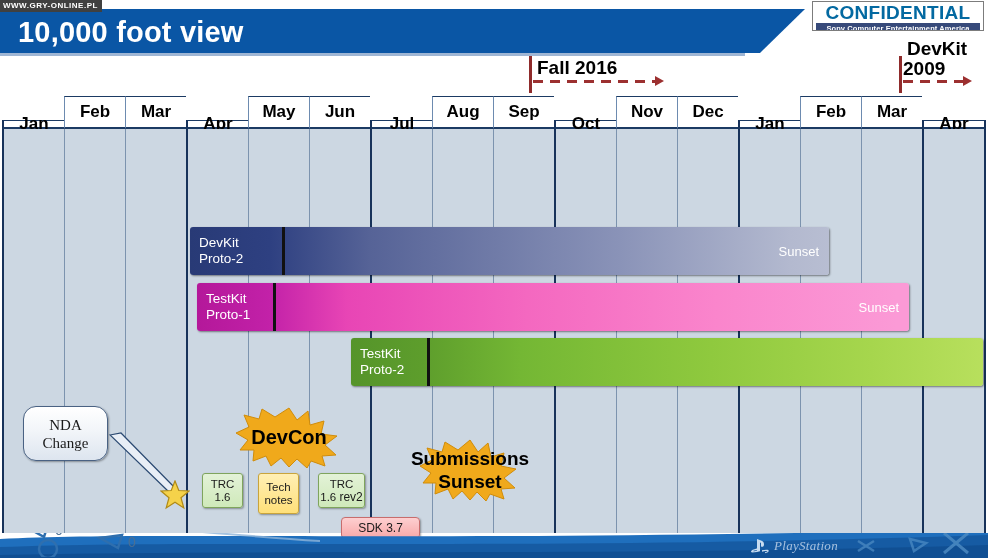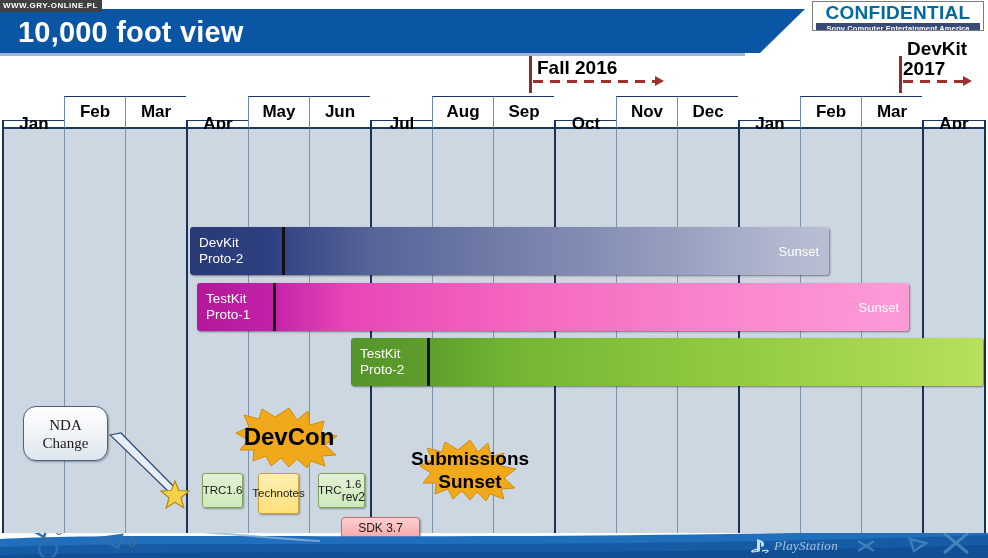--- a/index.html
+++ b/index.html
@@ -130,21 +130,21 @@
     position:absolute; border:1px solid #4a6283; border-radius:13px;
     background: linear-gradient(to bottom, #ffffff 0%, #f2f5f9 45%, #dde5ef 100%);
     box-shadow:1px 1px 2px rgba(0,0,0,.35);
     display:flex; flex-direction:column; align-items:center; justify-content:center;
     font-family:"Liberation Serif", serif; font-size:15px; color:#1a1a1a; line-height:18px;
   }
 
   
   .chip {
     position:absolute; border-radius:3px;
-    display:flex; flex-direction:row; align-items:center; justify-content:center;
+    display:flex; flex-direction:column; align-items:center; justify-content:center;
     font-family:"Liberation Sans", sans-serif; font-size:11.5px; line-height:13px;
     color:#1a1a1a; text-align:center;
     box-shadow:1px 1px 2px rgba(0,0,0,.35);
   }
   .chip.green { background:linear-gradient(to bottom,#e3f2d7,#cfe9ba); border:1px solid #7fa45d; }
   .chip.yellow { background:linear-gradient(to bottom,#ffefb4,#ffe07a); border:1px solid #c9a43c; }
   .chip.pink { background:linear-gradient(to bottom,#fdcfd0,#f8a8a8); border:1px solid #c76d6d; border-radius:4px; font-size:12px; }
   .chip .sm { font-size:12px; }
 
   
@@ -188,21 +188,21 @@
   <div class="season" style="left:529px; top:56px;">
     <div class="s-bar" style="height:37px;"></div>
     <div class="s-label" style="top:1px;">Fall 2016</div>
     <div class="s-arrow" style="left:4px; top:24px; width:124px;"></div>
     <div class="s-head" style="left:126px; top:20px;"></div>
   </div>
 
   <div class="season" style="left:899px; top:56px;">
     <div class="s-bar" style="height:37px;"></div>
     <div class="s-label" style="top:-18px; left:8px;">DevKit</div>
-    <div class="s-label" style="top:2px; left:4px;">2017</div>
+    <div class="s-label" style="top:2px; left:4px;">2009</div>
     <div class="s-arrow" style="left:4px; top:24px; width:62px;"></div>
     <div class="s-head" style="left:64px; top:20px;"></div>
   </div>
 
   <div class="months" id="months-row">
       <div class="mcell qstart">Jan</div>
       <div class="mcell">Feb</div>
       <div class="mcell">Mar</div>
       <div class="mcell qstart">Apr</div>
       <div class="mcell">May</div>
@@ -276,21 +276,21 @@
 
     <div class="callout" style="left:23px; top:406px; width:85px; height:55px;">
       <div>NDA</div>
       <div>Change</div>
     </div>
 
     <div class="burst" style="left:234px; top:406px; width:110px; height:62px;">
       <svg style="position:absolute; left:0; top:0; width:110px; height:62px;" viewBox="0 0 110 62">
         <polygon points="55,2 63,14 74,5 76,19 90,15 87,28 103,30 91,39 102,49 88,50 91,60 77,55 73,62 63,53 55,61 47,52 37,60 32,50 19,55 20,44 6,44 14,34 2,27 15,21 10,9 25,13 28,3 41,11" fill="#f0a91b" stroke="#d08c0a" stroke-width="1"></polygon>
       </svg>
-      <div class="star-txt" style="font-size:24px;">DevCon</div>
+      <div class="star-txt" style="font-size:20px;">DevCon</div>
     </div>
 
     <div class="burst" style="left:418px; top:438px; width:104px; height:64px;">
       <svg style="position:absolute; left:0; top:0; width:104px; height:64px;" viewBox="0 0 104 64">
         <polygon points="52,2 60,14 70,5 73,19 86,15 83,28 98,31 86,40 97,50 83,51 86,61 72,56 68,63 59,54 52,62 44,53 35,61 30,51 17,56 18,45 5,45 13,35 2,28 14,22 9,10 24,14 27,4 40,12" fill="#f0a91b" stroke="#d08c0a" stroke-width="1"></polygon>
       </svg>
       <div class="star-txt" style="font-size:19px; line-height:23px;">
         <span>Submissions</span>
         <span>Sunset</span>
       </div>

